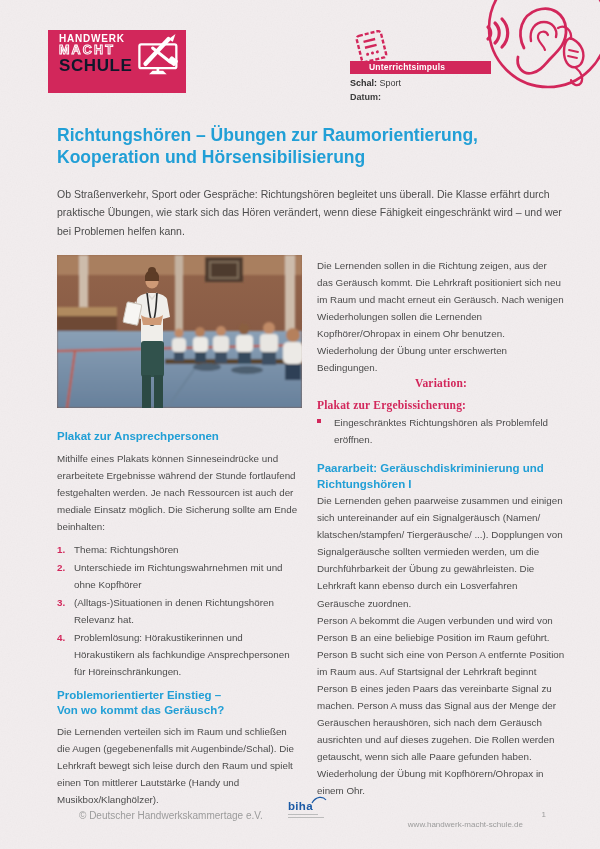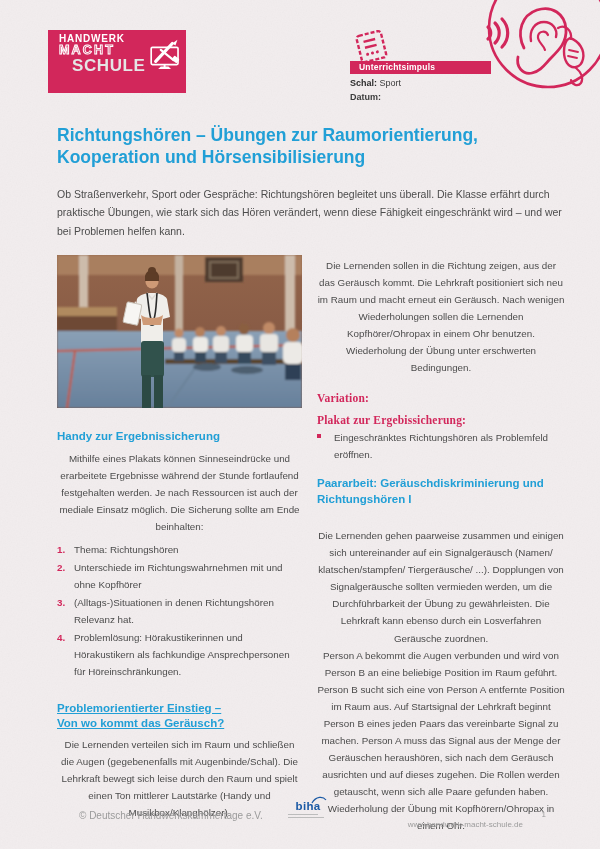--- a/index.html
+++ b/index.html
@@ -13,28 +13,28 @@
 
   
   .logo {
     position:absolute; left:48px; top:30px; width:138px; height:63px;
     background:#d2275b; display:flex; align-items:center; padding:6px 4px 20px 11px;
   }
   .logo-text { line-height:1.04; white-space:nowrap; }
   .logo-l1 { font-size:10px; font-weight:bold; color:#fff; letter-spacing:.8px; }
   .logo-l2 { font-size:12.5px; font-weight:bold; letter-spacing:2.2px; color:#d2275b;
              -webkit-text-stroke:1px #fff; }
-  .logo-l3 { font-size:17px; font-weight:bold; color:#e5e5e5; letter-spacing:.6px;margin-left:13px; }
+  .logo-l3 { font-size:17px; font-weight:bold; color:#0f172a; letter-spacing:.6px; }
   .logo-icon { margin-left:2px; }
 
   .stamp { position:absolute; left:352px; top:27px; }
   .impulse-banner {
     position:absolute; left:350px; top:61px; width:141px; height:13px;
     background:#d2275b; color:#fff; font-size:8.5px; font-weight:bold;
-    line-height:13px; padding-left:9px; letter-spacing:.2px;
+    line-height:13px; padding-left:19px; letter-spacing:.2px;
   }
   .meta-line { position:absolute; left:350px; font-size:9px; color:#3c3c3c; }
   .meta-line b { color:#2e2e2e; }
   .meta-fach { top:78px; }
   .meta-datum { top:92px; font-weight:bold; }
   .ear-art { position:absolute; left:460px; top:0; }
 
   
   .title {
     position:absolute; left:57px; top:124px; width:495px;
@@ -48,47 +48,47 @@
   
   .columns { position:absolute; left:57px; top:255px; width:508px; display:flex; gap:15px; }
   .col-left  { width:245px; }
   .col-right { width:248px; }
 
   .photo { width:245px; height:153px; display:block; }
 
   .h-blue { font-size:11.5px; font-weight:bold; color:#219fd6; line-height:1.35; }
   .h-pink { font-family:"Liberation Serif", serif; font-size:11.5px; font-weight:bold;
             color:#d2275b; letter-spacing:.2px; }
-  .body-txt { font-size:9.8px; color:#4c4c4c; line-height:1.74;text-align:center; }
+  .body-txt { font-size:9.8px; color:#4c4c4c; line-height:1.74; }
 
   .sec1-head { margin-top:21px; }
   .sec1-body { margin-top:5px; }
   .olist { margin-top:6px; }
   .olist .item { display:flex; font-size:9.8px; color:#4c4c4c; line-height:1.74; margin-top:1px; }
   .olist .num { width:17px; flex:none; color:#d2275b; font-weight:bold; }
-  .sec2-head { margin-top:21px;text-decoration:underline; }
+  .sec2-head { margin-top:8px; }
   .sec2-body { margin-top:4px; }
 
   .r-para1 { margin-top:2px; }
-  .r-h1 { margin-top:16px; }
+  .r-h1 { margin-top:1px;text-align:center; }
   .blist .item { display:flex; font-size:9.8px; color:#4c4c4c; line-height:1.74; margin-top:3px; }
   .blist .bullet { flex:none; width:17px; padding-top:5px; }
   .blist .bullet::before { content:""; display:block; width:3.5px; height:3.5px; background:#d2275b; }
   .r-h2 { margin-top:10px; }
-  .r-h3 { margin-top:13px; margin-bottom:20px; }
+  .r-h3 { margin-top:13px; margin-bottom:0; }
   .r-body2 { margin-top:0; }
 
   
   .footer-copy { position:absolute; left:71px; top:810px; font-size:10px; color:#9b9b9b;padding-left:8px; }
   .footer-url  { position:absolute; left:398px; top:810px; width:125px; text-align:right;
                  font-size:8px; color:#9b9b9b;margin-top:10px; }
   .footer-page { position:absolute; left:532px; top:810px; width:14px; text-align:right;
                  font-size:8px; color:#9b9b9b; }
   .biha { position:absolute; left:288px; top:800px; width:40px; }
-  .biha-text { font-size:11.5px; font-weight:bold; color:#1b5aa5; letter-spacing:.3px; position:relative;text-align:center; }
+  .biha-text { font-size:11.5px; font-weight:bold; color:#1b5aa5; letter-spacing:.3px; position:relative; }
   .biha-swoosh { position:absolute; left:23px; top:-5px; }
   .biha-sub { margin-top:1px; }
   .biha-sub .ln { height:1.6px; background:#bcbcbc; margin-top:1.6px; }
   .biha-sub .ln.a { width:30px; } .biha-sub .ln.b { width:36px; }
 </style>
 </head>
 <body>
 
 <div class="page">
 
@@ -222,21 +222,21 @@
           <circle cx="95" cy="68" r="3" fill="#3a3a3a"></circle>
           <path d="M78 46 L74 66 L80 68 L85 55 Z" fill="#e9e6e1"></path>
           <rect x="68" y="48" width="15" height="21" rx="1.5" transform="rotate(12 75 58)" fill="#f7f6f3" stroke="#c9c2b8" stroke-width="1"></rect>
           <path d="M84 60 C88 64 102 64 106 60 L104 70 L86 70 Z" fill="#cf9a76"></path>
           <rect x="84" y="86" width="23" height="36" rx="3" fill="#31524c"></rect>
           <rect x="85" y="120" width="9" height="33" fill="#2c4a44"></rect>
           <rect x="97" y="120" width="9" height="33" fill="#2c4a44"></rect>
         </g>
       </svg>
 
-      <h2 class="h-blue sec1-head">Handy zur Ergebnissicherung</h2>
+      <h2 class="h-blue sec1-head">Plakat zur Ansprechpersonen</h2>
       <p class="body-txt sec1-body">Mithilfe eines Plakats können Sinneseindrücke und erarbeitete Ergebnisse während der Stunde fortlaufend festgehalten werden. Je nach Ressourcen ist auch der mediale Einsatz möglich. Die Sicherung sollte am Ende beinhalten:</p>
 
       <div class="olist">
         <div class="item">
           <span class="num">1.</span>
           <span class="txt">Thema: Richtungshören</span>
         </div>
         <div class="item">
           <span class="num">2.</span>
           <span class="txt">Unterschiede im Richtungswahrnehmen mit und ohne Kopfhörer</span>

